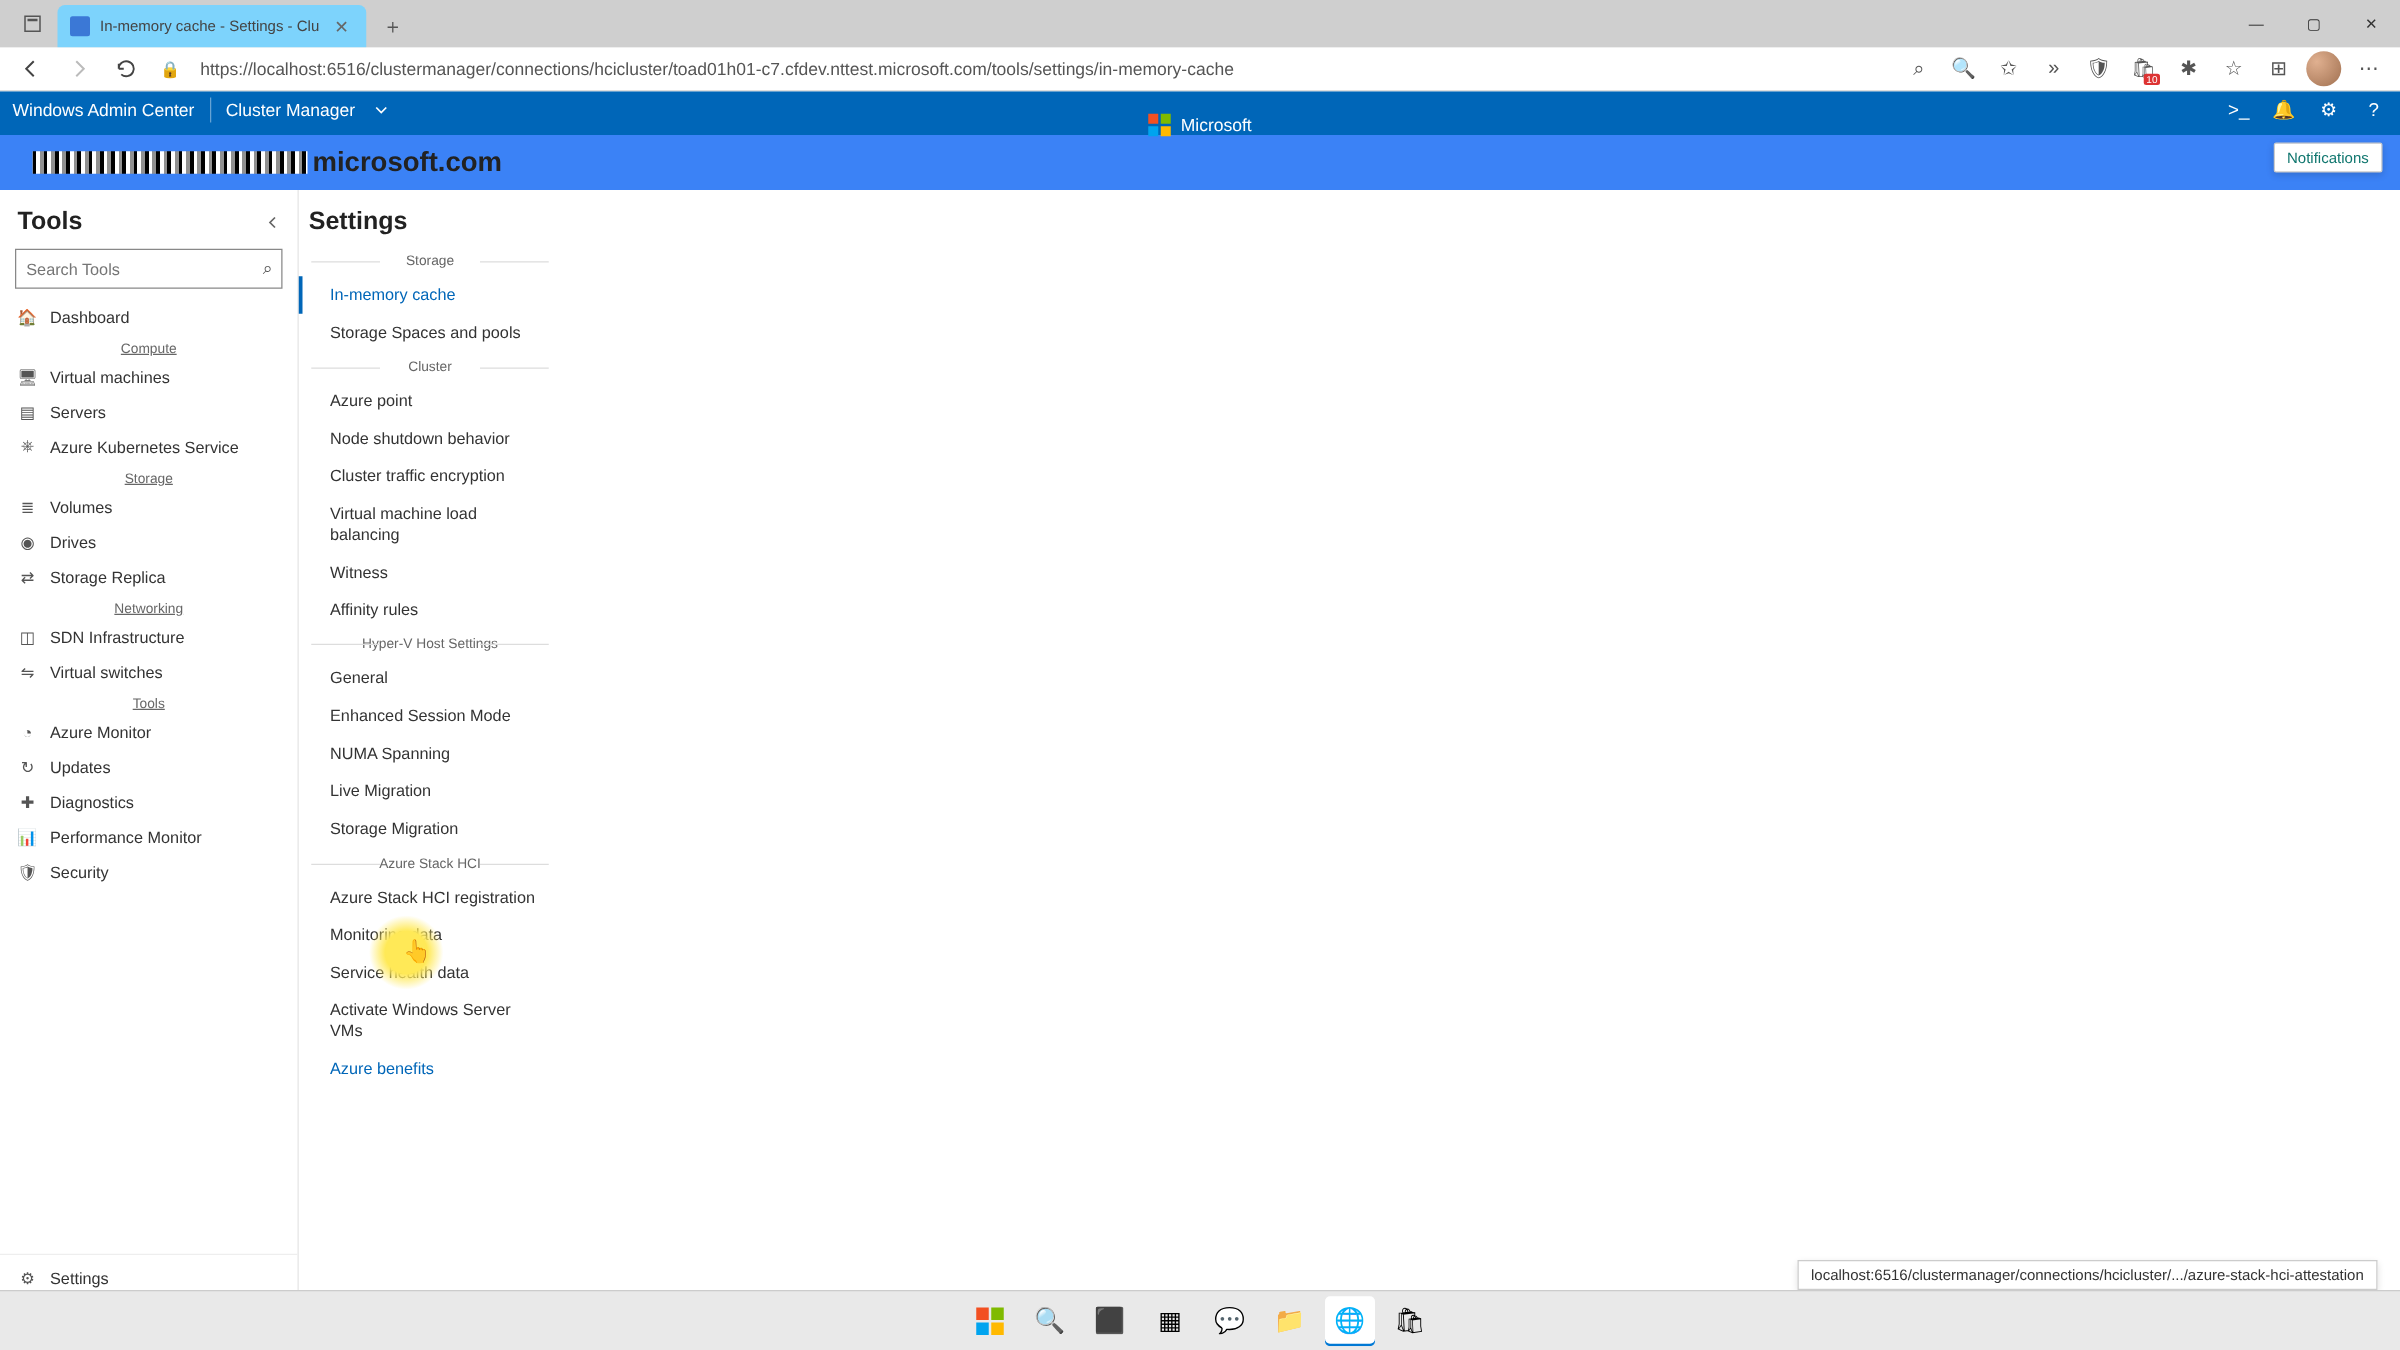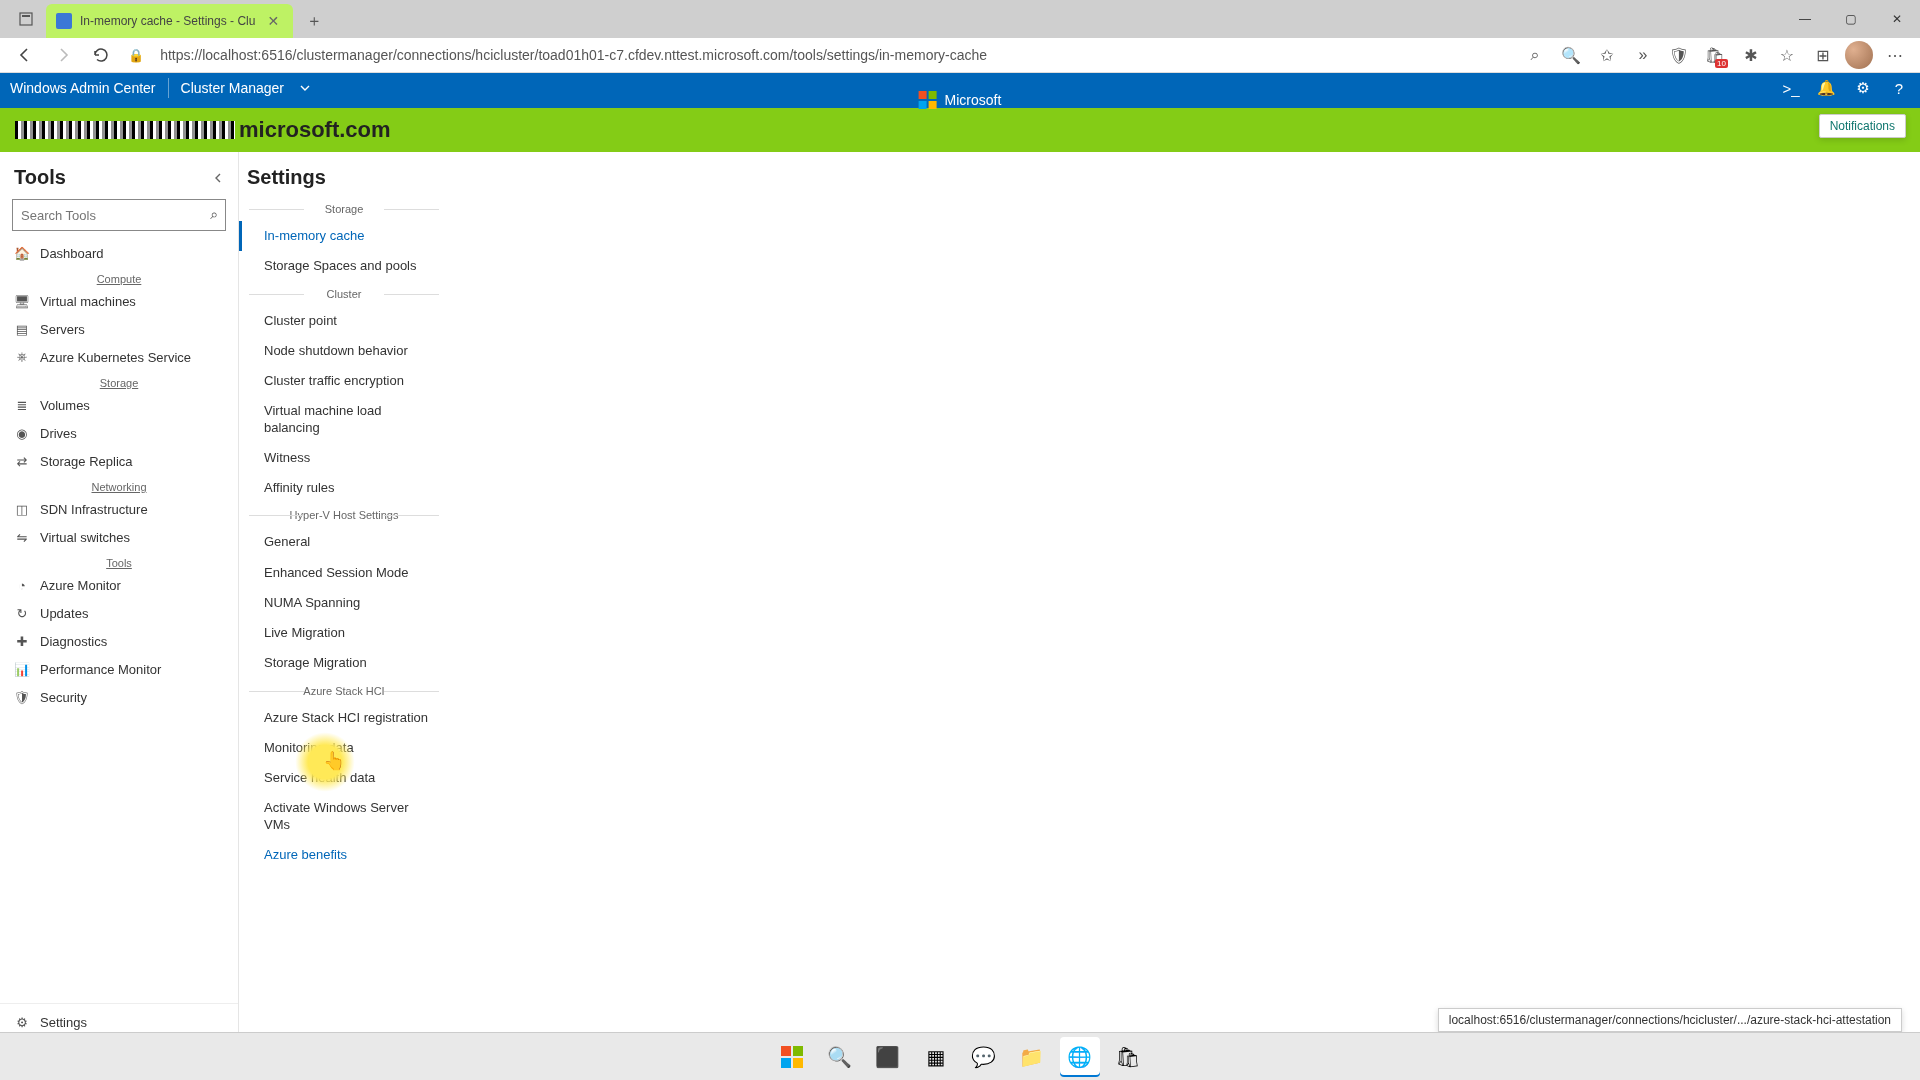--- a/index.html
+++ b/index.html
@@ -2,21 +2,21 @@
 <html><head>
 <meta charset="utf-8">
 <style>
 * { margin: 0; padding: 0; box-sizing: border-box; font-family: "Segoe UI", Tahoma, sans-serif; }
 html, body { width: 1920px; height: 1080px; overflow: hidden; background: #f3f3f3; }
 
 
 .browser-chrome { height: 68px; background: #e8e8e8; display: flex; flex-direction: column; }
 .tab-bar { height: 38px; display: flex; align-items: flex-end; padding-left: 8px; background: #cfcfcf; }
 .tab-spacer-btn { width: 32px; height: 32px; display:flex; align-items:center; justify-content:center; margin:3px 4px 3px 2px; border-radius:4px;}
-.tab { display:flex; align-items:center; height: 34px; background: #bef264; border-radius:6px 6px 0 0; padding:0 10px; min-width:240px; font-size:12px; color:#444; gap:8px; }
+.tab { display:flex; align-items:center; height: 34px; background: #7dd3fc; border-radius:6px 6px 0 0; padding:0 10px; min-width:240px; font-size:12px; color:#444; gap:8px; }
 .tab .favicon { width:16px; height:16px; background:#3b78d6; border-radius:2px; }
 .tab .close { margin-left:auto; font-size:14px; color:#666; padding:0 4px; }
 .new-tab { width:30px; height:30px; margin:0 6px 2px 6px; display:flex; align-items:center; justify-content:center; font-size:16px; color:#555; }
 .window-controls { margin-left:auto; display:flex; height:38px; }
 .window-controls div { width:46px; display:flex; align-items:center; justify-content:center; font-size:12px; color:#333; }
 
 .addr-bar { height:42px; background:#fff; display:flex; align-items:center; padding:0 8px; gap:4px; border-bottom:1px solid #ddd;}
 .nav-btn { width:34px; height:34px; display:flex; align-items:center; justify-content:center; color:#555; border-radius:4px; }
 .nav-btn.disabled { color:#bbb; }
 .url-field { flex:1; height:30px; border:none; font-size:14px; color:#555; padding:0 6px; background:transparent; }
@@ -31,21 +31,21 @@
 .wac-header .sep { width:1px; height:20px; background:rgba(255,255,255,.4); margin:0 12px;}
 .wac-header .dd { display:flex; align-items:center; gap:16px;}
 .ms-logo { margin-left:auto; margin-right:auto; display:flex; align-items:center; gap:8px; position:absolute; left:50%; transform:translateX(-50%);margin-top:24px; }
 .ms-grid { width:18px; height:18px; display:grid; grid-template-columns:1fr 1fr; grid-template-rows:1fr 1fr; gap:2px;}
 .ms-grid span:nth-child(1){background:#f25022;} .ms-grid span:nth-child(2){background:#7fba00;}
 .ms-grid span:nth-child(3){background:#00a4ef;} .ms-grid span:nth-child(4){background:#ffb900;}
 .wac-right { margin-left:auto; display:flex; align-items:center; gap:14px; }
 .wac-right .hicon { width:22px; height:22px; display:flex; align-items:center; justify-content:center; font-size:15px;}
 
 
-.hostline { height:44px; display:flex; align-items:center; padding:0 15px; font-size:22px; font-weight:600; color:#222; background:#84cc16; }
+.hostline { height:44px; display:flex; align-items:center; padding:0 26px; font-size:22px; font-weight:600; color:#222; background:#3b82f6; }
 .hostline .pix { display:inline-block; width:220px; height:18px; background:repeating-linear-gradient(90deg,#000 0 3px,#fff 3px 6px,#888 6px 9px); margin-right:4px; filter:contrast(2);}
 .notif-tip { position:absolute; right:14px; top:114px; background:#fff; border:1px solid #ccc; padding:4px 10px; font-size:12px; color:#0f766e; border-radius:2px; box-shadow:0 2px 6px rgba(0,0,0,.15);margin-left:23px;}
 
 
 .workspace { position:absolute; top:152px; bottom:40px; left:0; right:0; background:#fff; display:flex; }
 .tools-pane { width:239px; border-right:1px solid #e5e5e5; display:flex; flex-direction:column; padding:8px 0 0 0;}
 .tools-head { display:flex; align-items:center; padding:6px 14px 10px 14px;}
 .tools-head h2 { font-size:20px; font-weight:600; color:#222; flex:1;}
 .collapse-chev { color:#666; font-size:14px;}
 .search-wrap { margin:0 12px 8px 12px; position:relative; }
@@ -260,21 +260,21 @@
     <div class="settings-nav">
       <div class="settings-title">Settings</div>
       <div id="settings-groups">
           <div class="sgroup">
             <div class="sgroup-label">Storage</div>
             <div class="sitem active">In-memory cache</div>
             <div class="sitem">Storage Spaces and pools</div>
           </div>
           <div class="sgroup">
             <div class="sgroup-label">Cluster</div>
-            <div class="sitem">Cluster point</div>
+            <div class="sitem">Azure point</div>
             <div class="sitem">Node shutdown behavior</div>
             <div class="sitem">Cluster traffic encryption</div>
             <div class="sitem">Virtual machine load balancing</div>
             <div class="sitem">Witness</div>
             <div class="sitem">Affinity rules</div>
           </div>
           <div class="sgroup">
             <div class="sgroup-label">Hyper-V Host Settings</div>
             <div class="sitem">General</div>
             <div class="sitem">Enhanced Session Mode</div>

